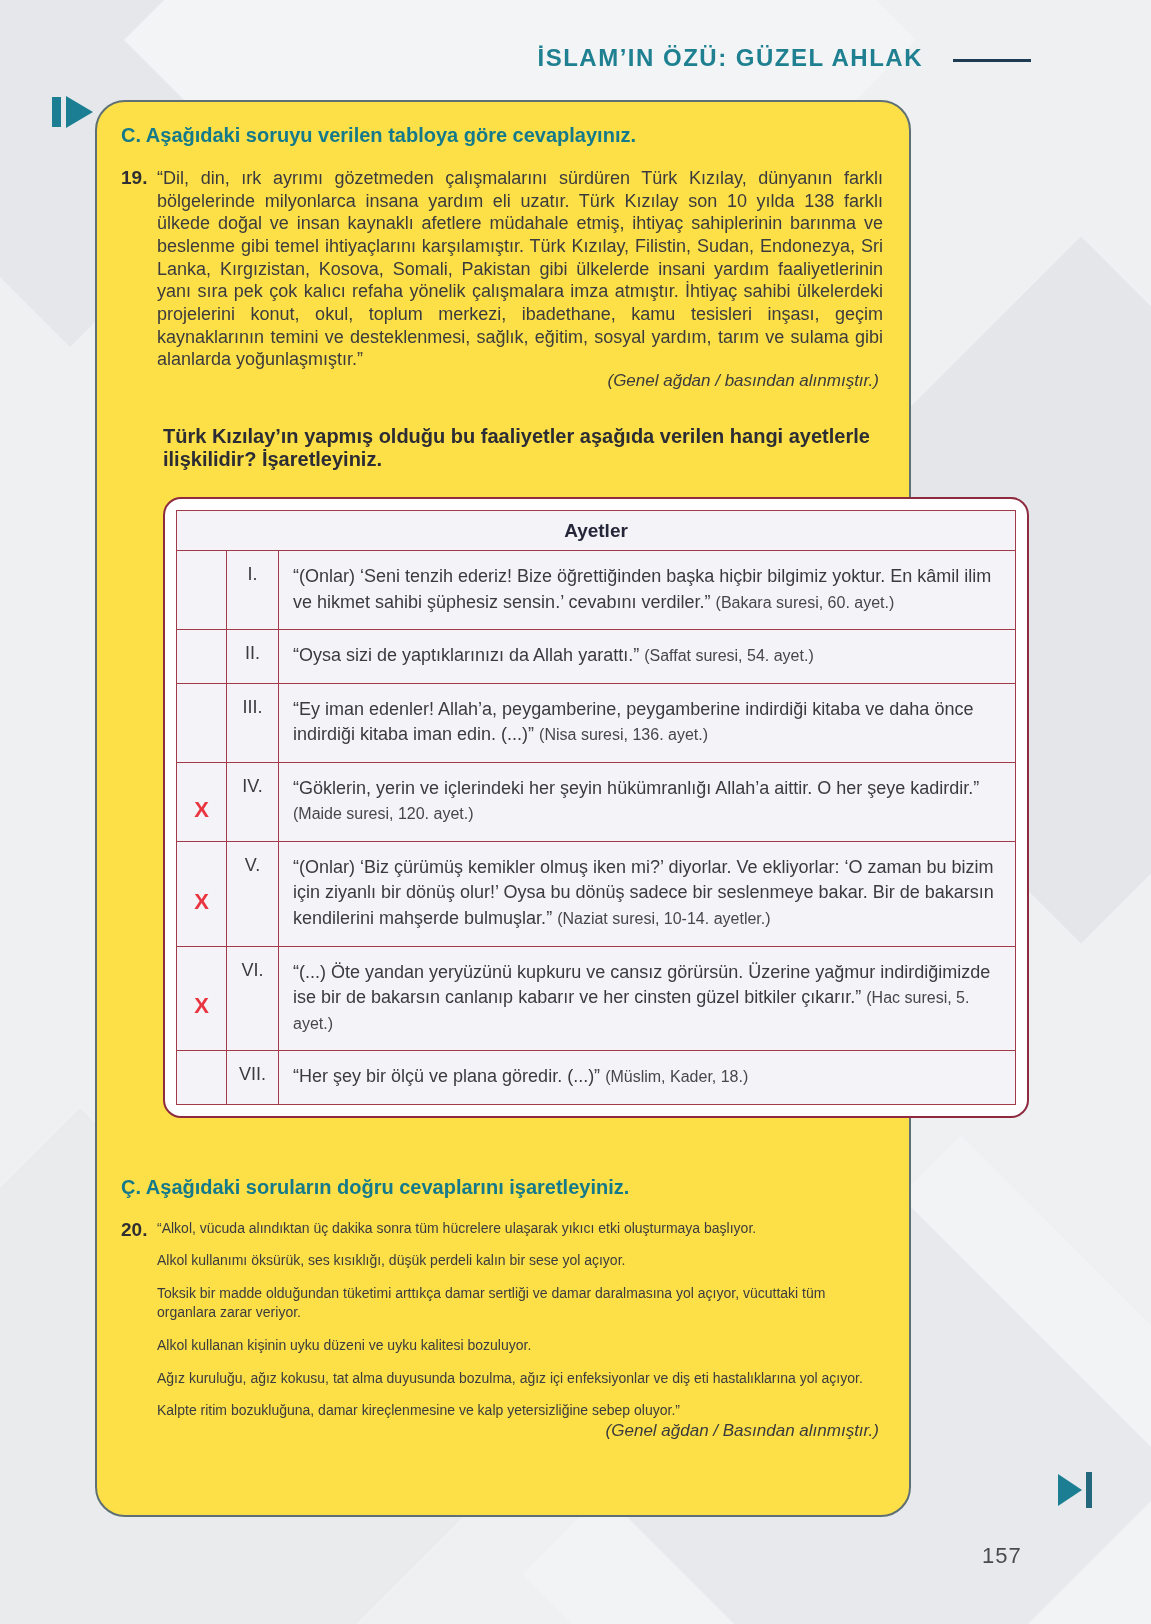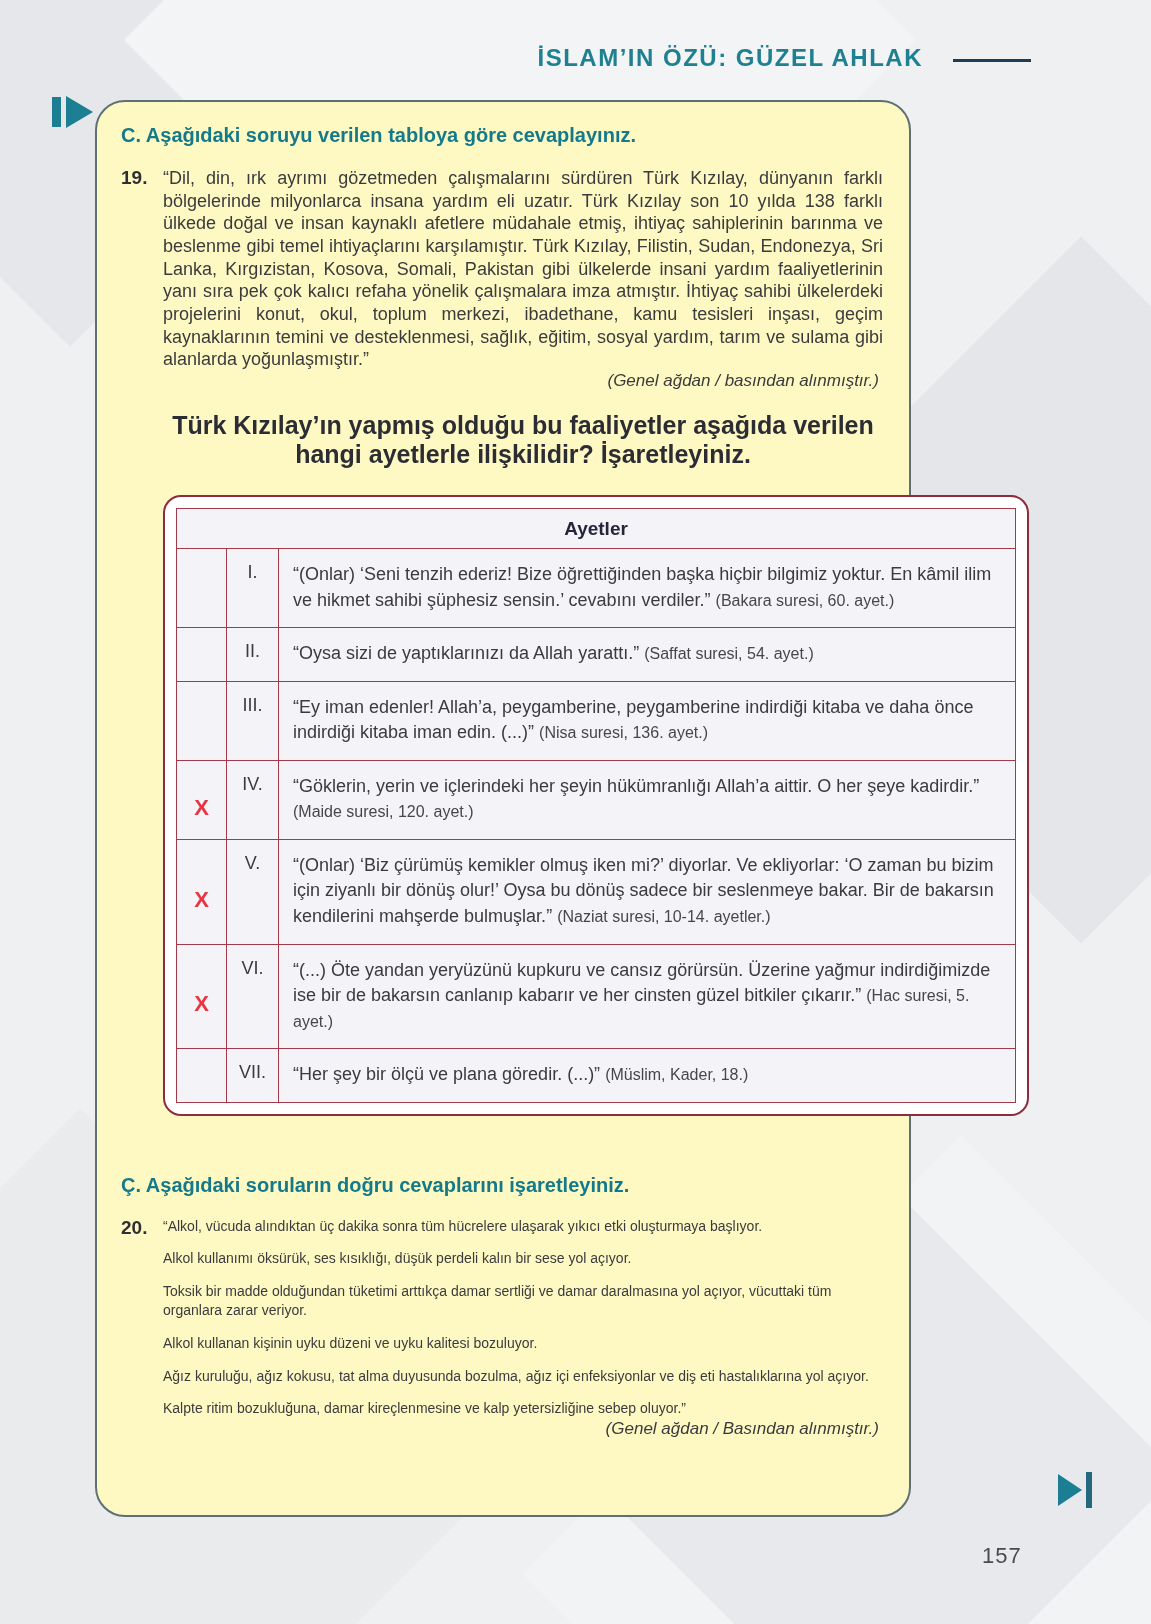--- a/index.html
+++ b/index.html
@@ -41,36 +41,36 @@
   .marker-left { left:52px; top:96px; }
   .marker-left .tri { border-left:27px solid #1b7e92; margin-left:5px; }
   .marker-right { left:1058px; top:1472px; }
   .marker-right .tri { border-left:24px solid #1b7e92; margin-right:4px; }
   .marker-right .bar { width:6px; height:36px; background:#24687e; }
 
   
   .panel {
     position:absolute; z-index:1;
     left:95px; top:100px; width:816px; height:1417px;
-    background:#fef9c3;
+    background:#fde047;
     border:2px solid #5f7075;
     border-radius:30px;
     padding:22px 26px 20px 24px;
   }
   .sec-heading { color:#14798b; font-size:20px; font-weight:bold; margin-bottom:20px; }
 
-  .question { display:flex; gap:6px; }
+  .question { display:flex; }
   .qnum { flex:none; width:36px; font-weight:bold; font-size:19px; color:#2f2f33; }
   .qtext { flex:1; text-align:justify; font-size:18px; line-height:1.26; color:#3b3b3e; }
   .citation {
     text-align:right; font-style:italic; font-size:17px; color:#3a3a3d;
     padding-right:4px; font-weight:500;
   }
 
-  .prompt { margin:20px 0 0 42px; font-weight:bold; font-size:25px; color:#2c2c34;text-align:center; }
+  .prompt { margin:34px 0 0 42px; font-weight:bold; font-size:20px; color:#2c2c34; }
 
   
   .table-outer {
     margin:26px 0 0 42px; width:866px;
     border:2px solid #8e2b3e; border-radius:18px;
     padding:11px; background:#fff;
   }
   .table-inner { border:1px solid #a23a49; background:#f4f4f8; }
   .thead {
     text-align:center; font-weight:bold; font-size:19px; color:#26263a;

